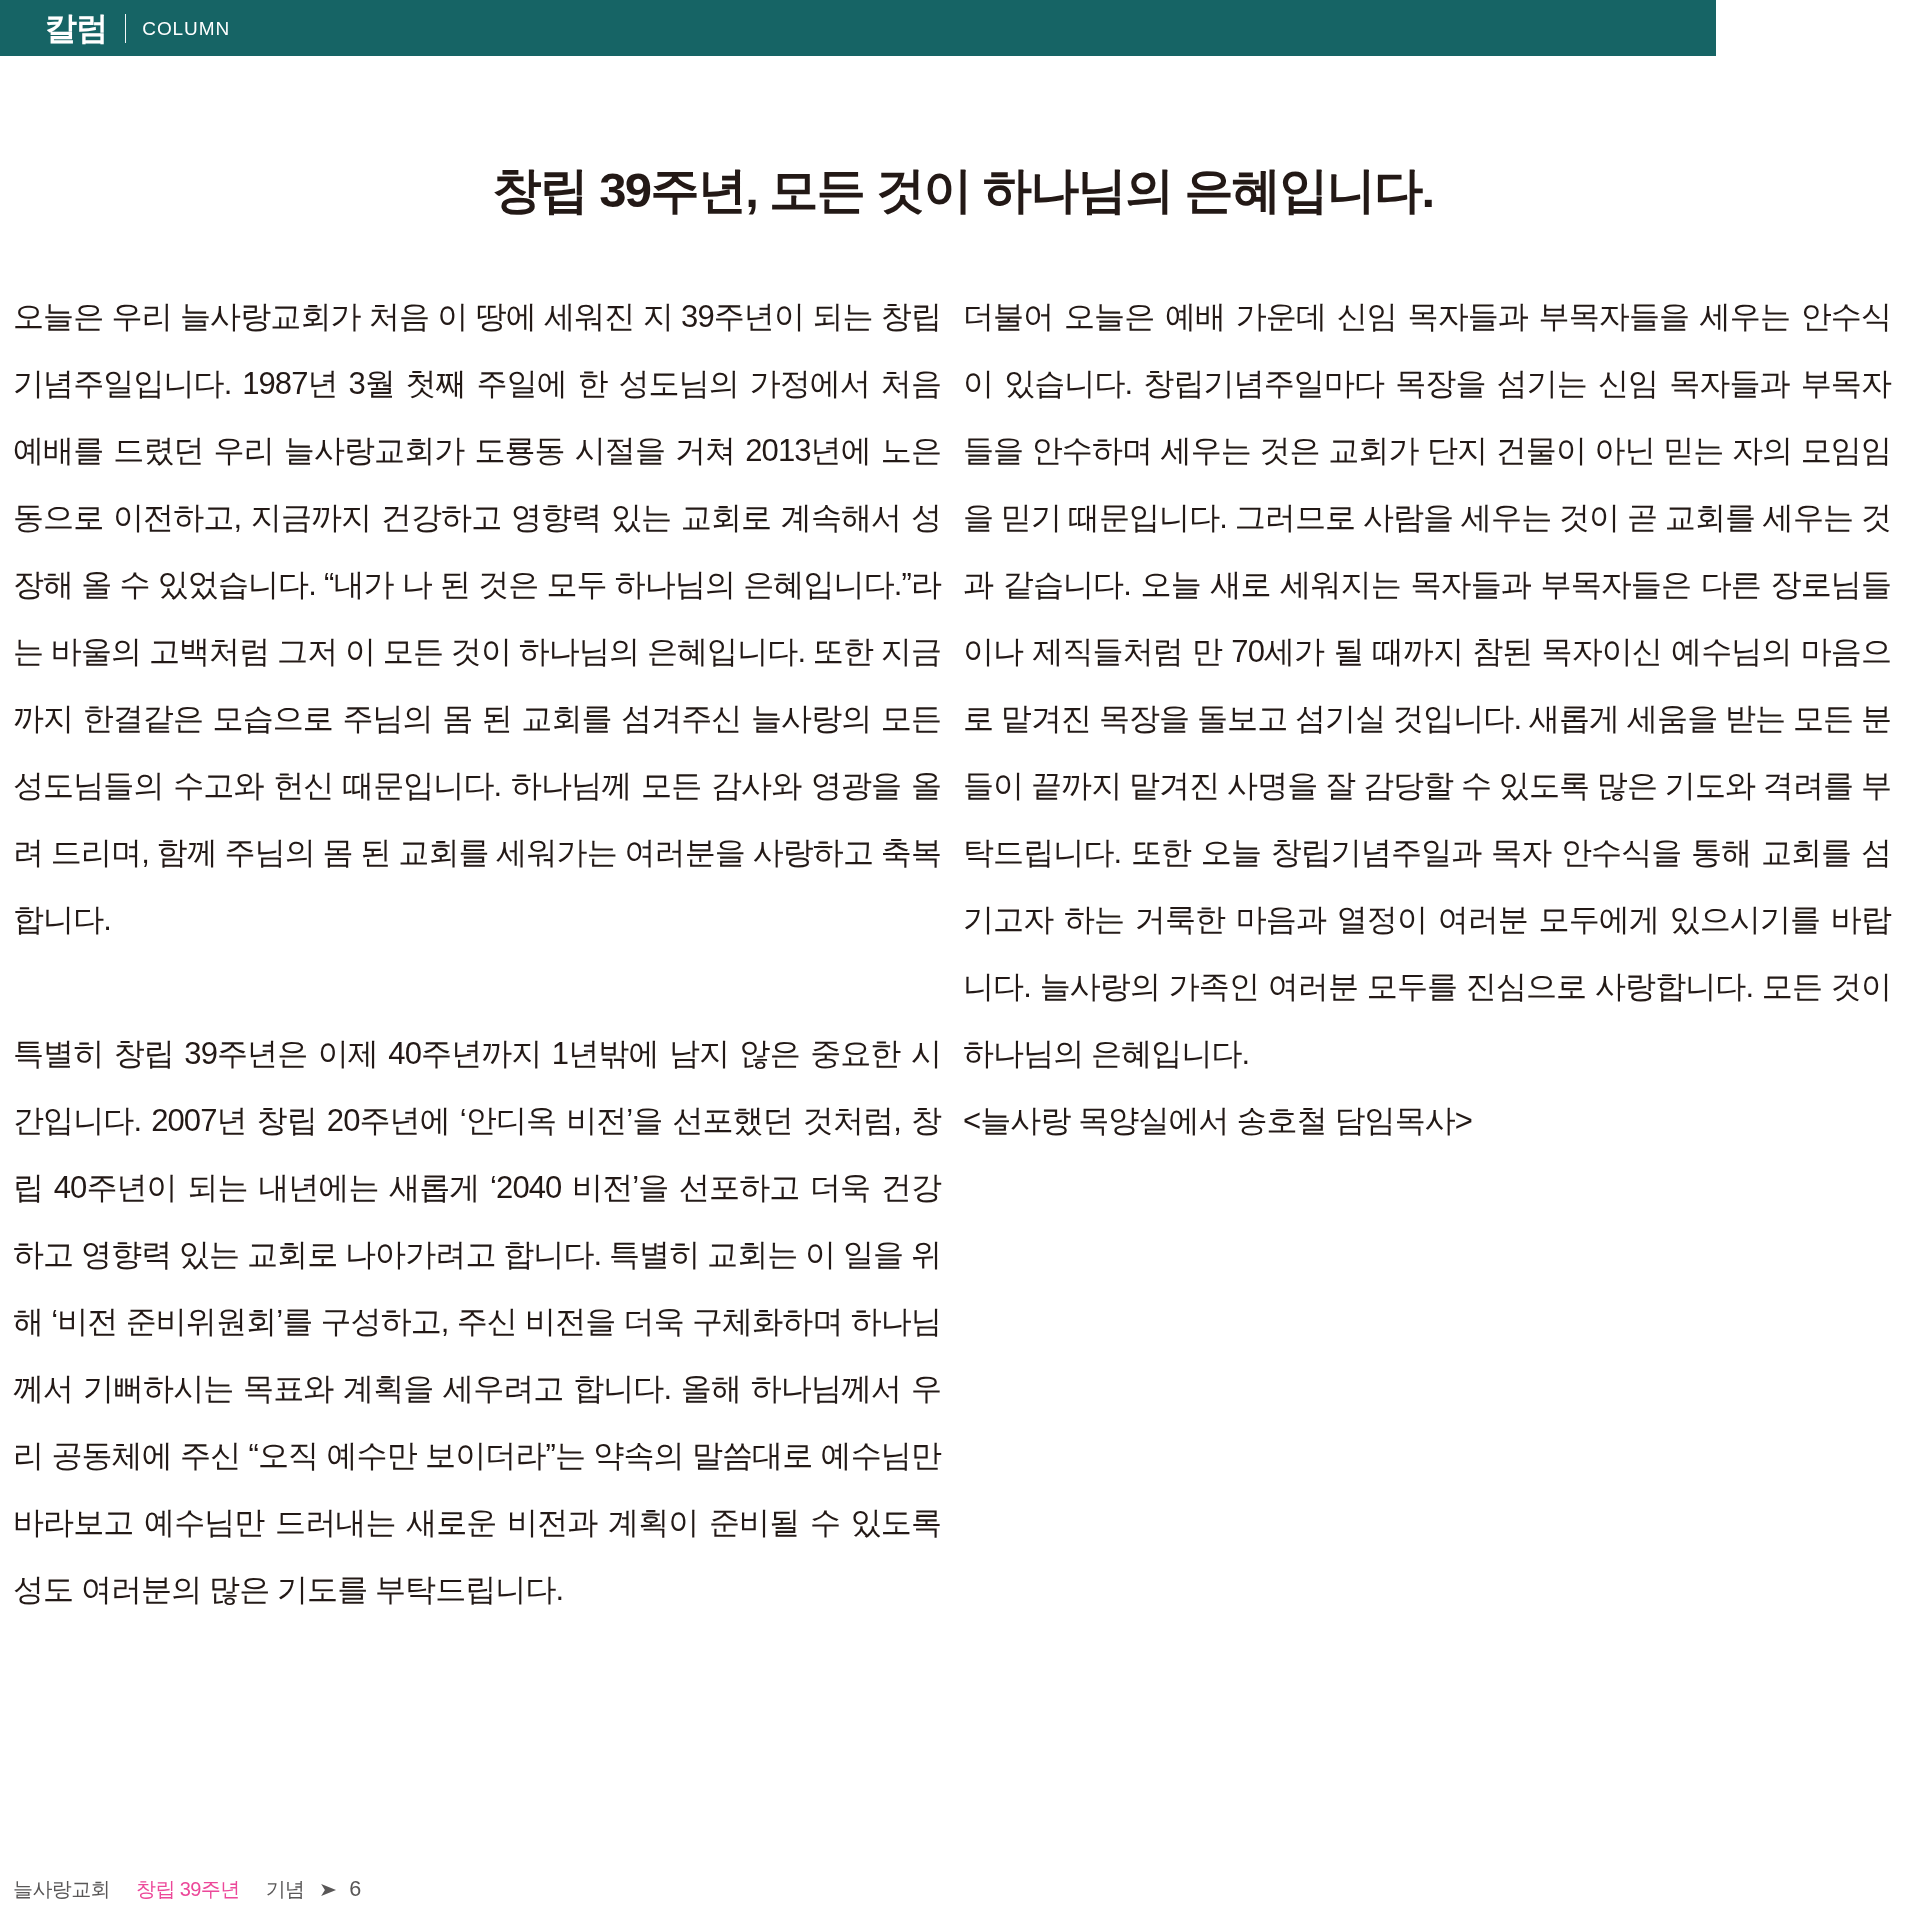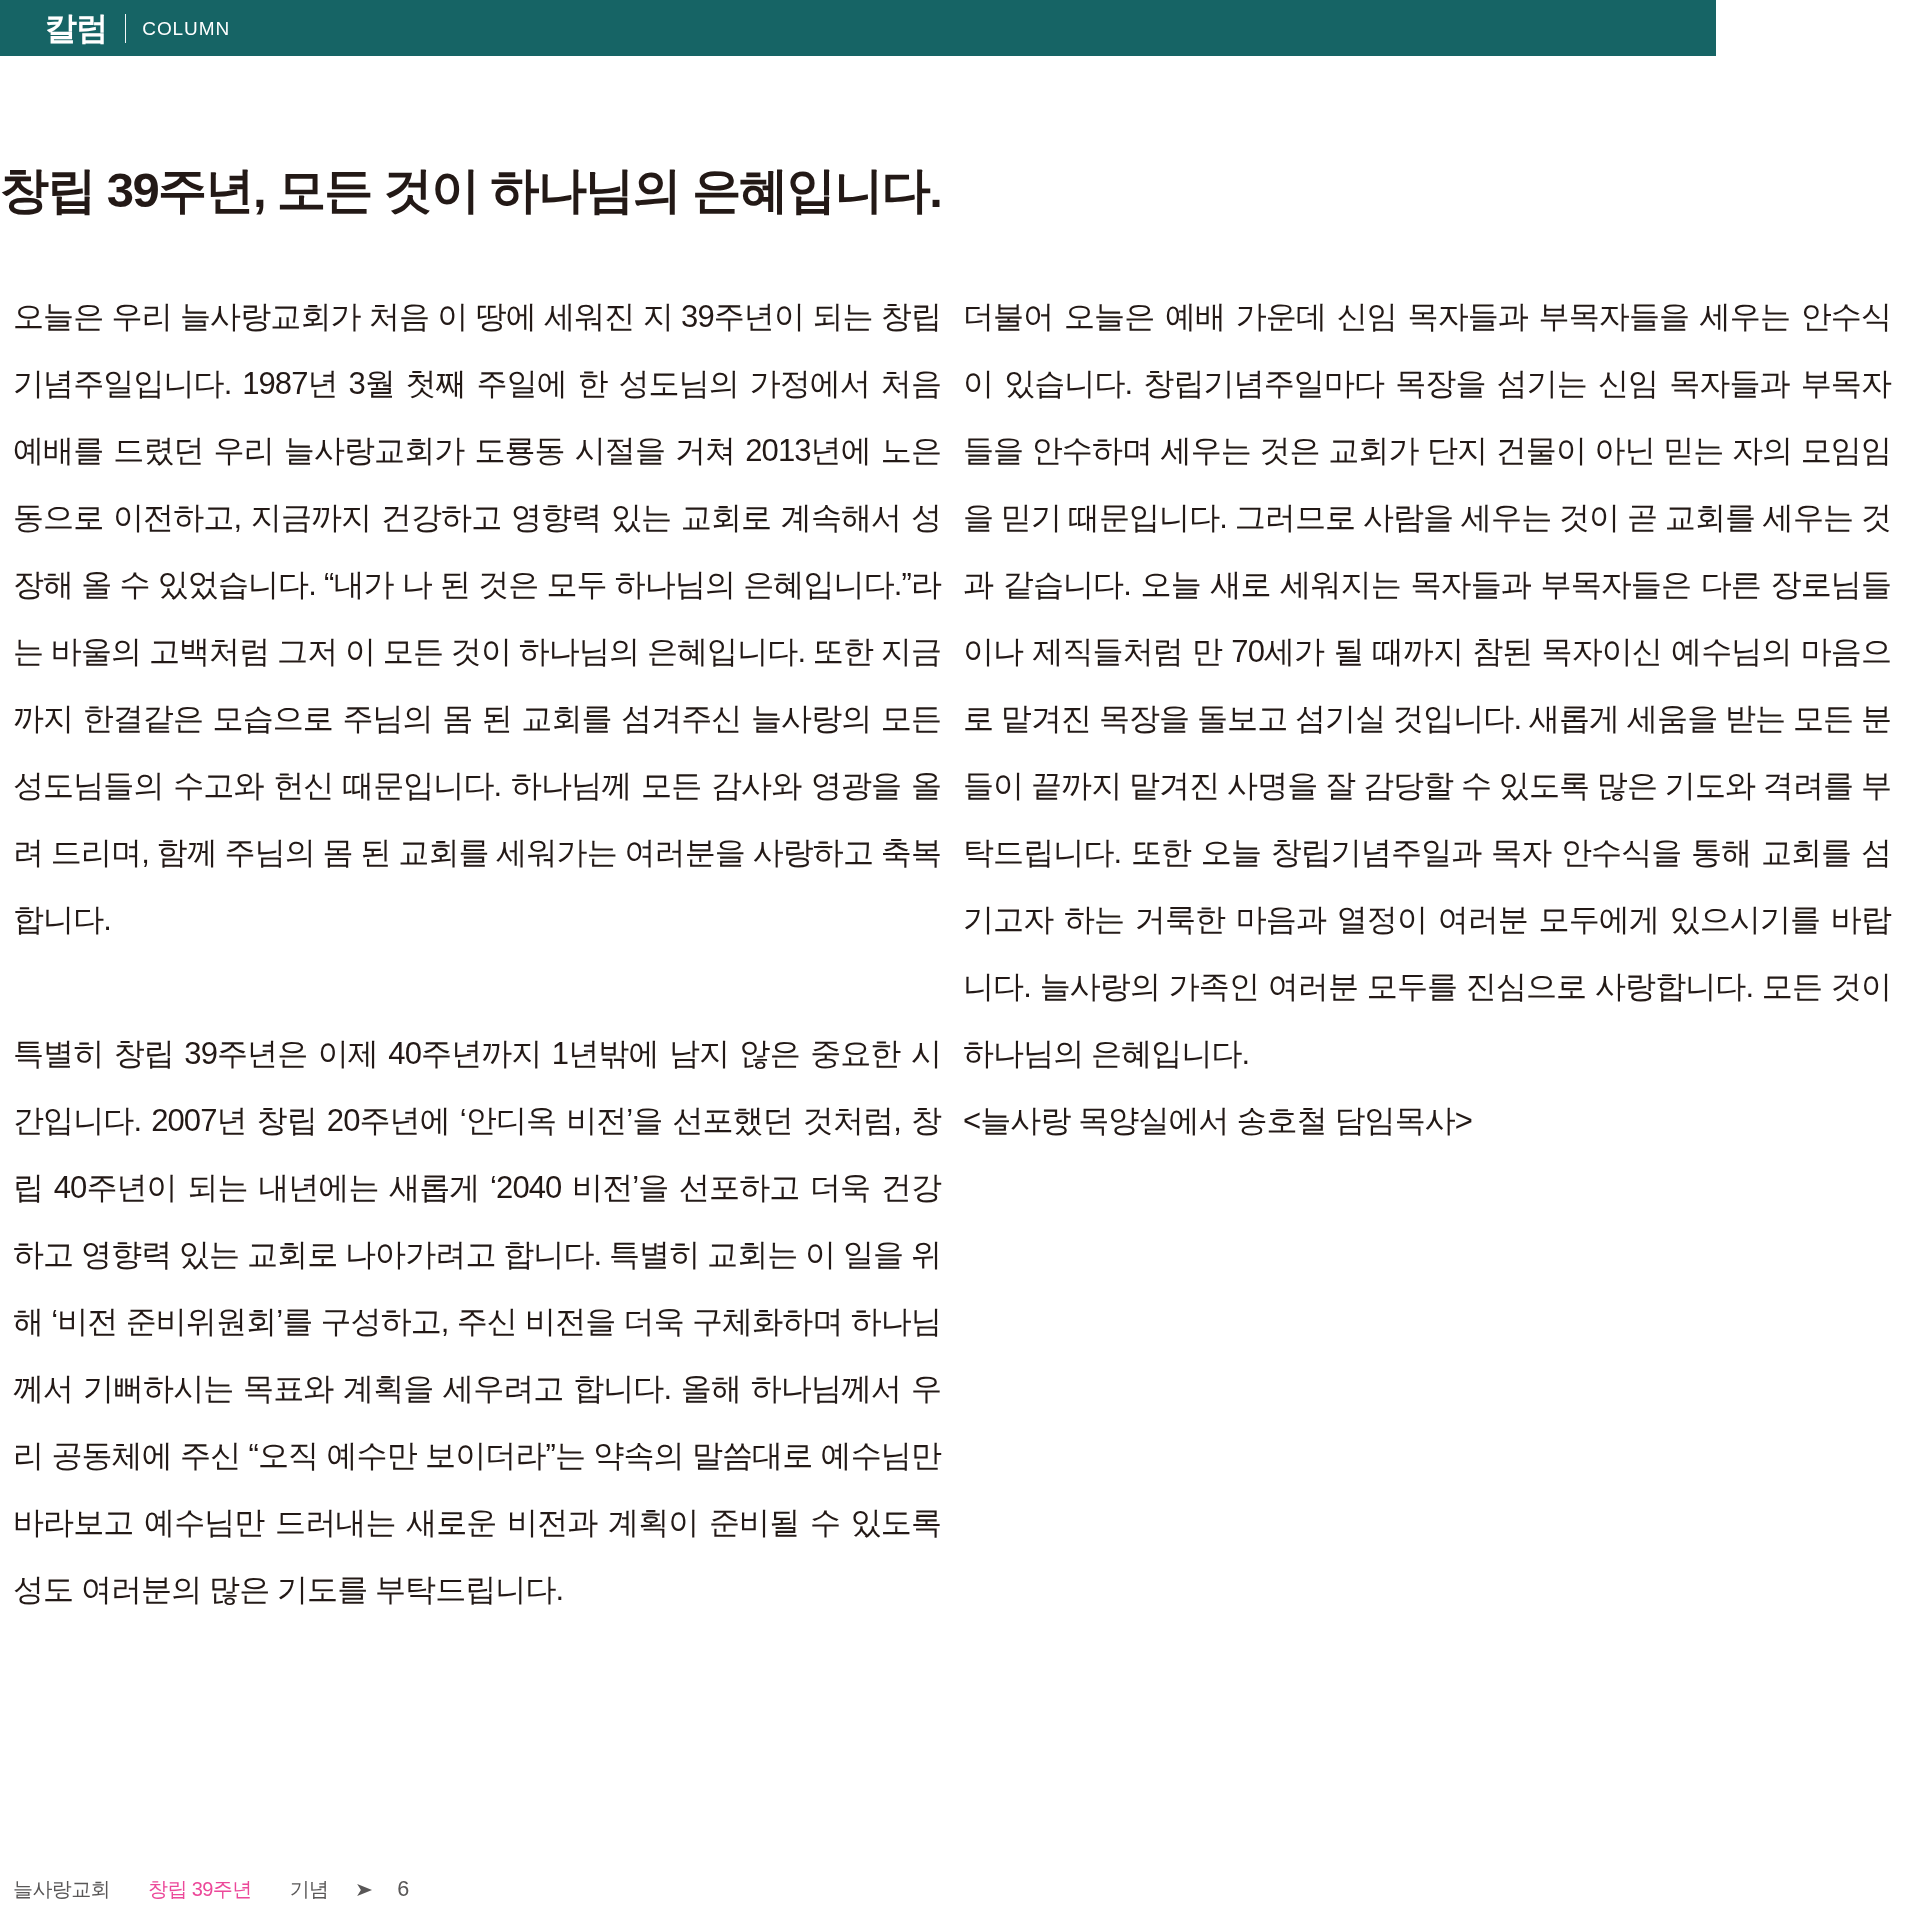--- a/index.html
+++ b/index.html
@@ -52,20 +52,21 @@
     letter-spacing: 0.9px;
     line-height: 1;
   }
 
   
   .article-title {
     position: absolute;
     left: 0;
     top: 127px;
     width: 1926px;
+    text-align: center;
     font-size: 49px;
     font-weight: 700;
     letter-spacing: -1.6px;
     color: #231916;
     line-height: 1.25;
   }
 
   
   .body-columns {
     position: absolute;
@@ -103,21 +104,21 @@
     color: #231916;
   }
 
   
   .footer {
     position: absolute;
     left: 13px;
     bottom: 26px;
     display: flex;
     align-items: center;
-    gap: 16px;
+    gap: 4px;
     font-size: 20px;
     color: #595757;
     letter-spacing: -0.6px;
     line-height: 1;
   }
   .footer-light { font-weight: 400; }
   .footer-bold  { font-weight: 400; margin: 0 22px; color: #ec4899; }
   .footer-arrow {
     display: inline-block;
     margin: 0 10px 0 11.5px;

